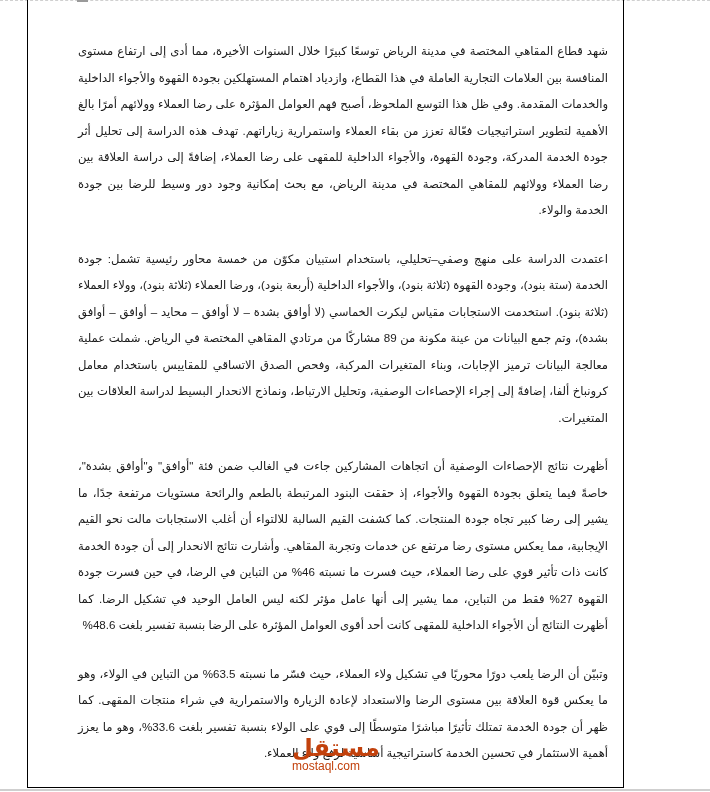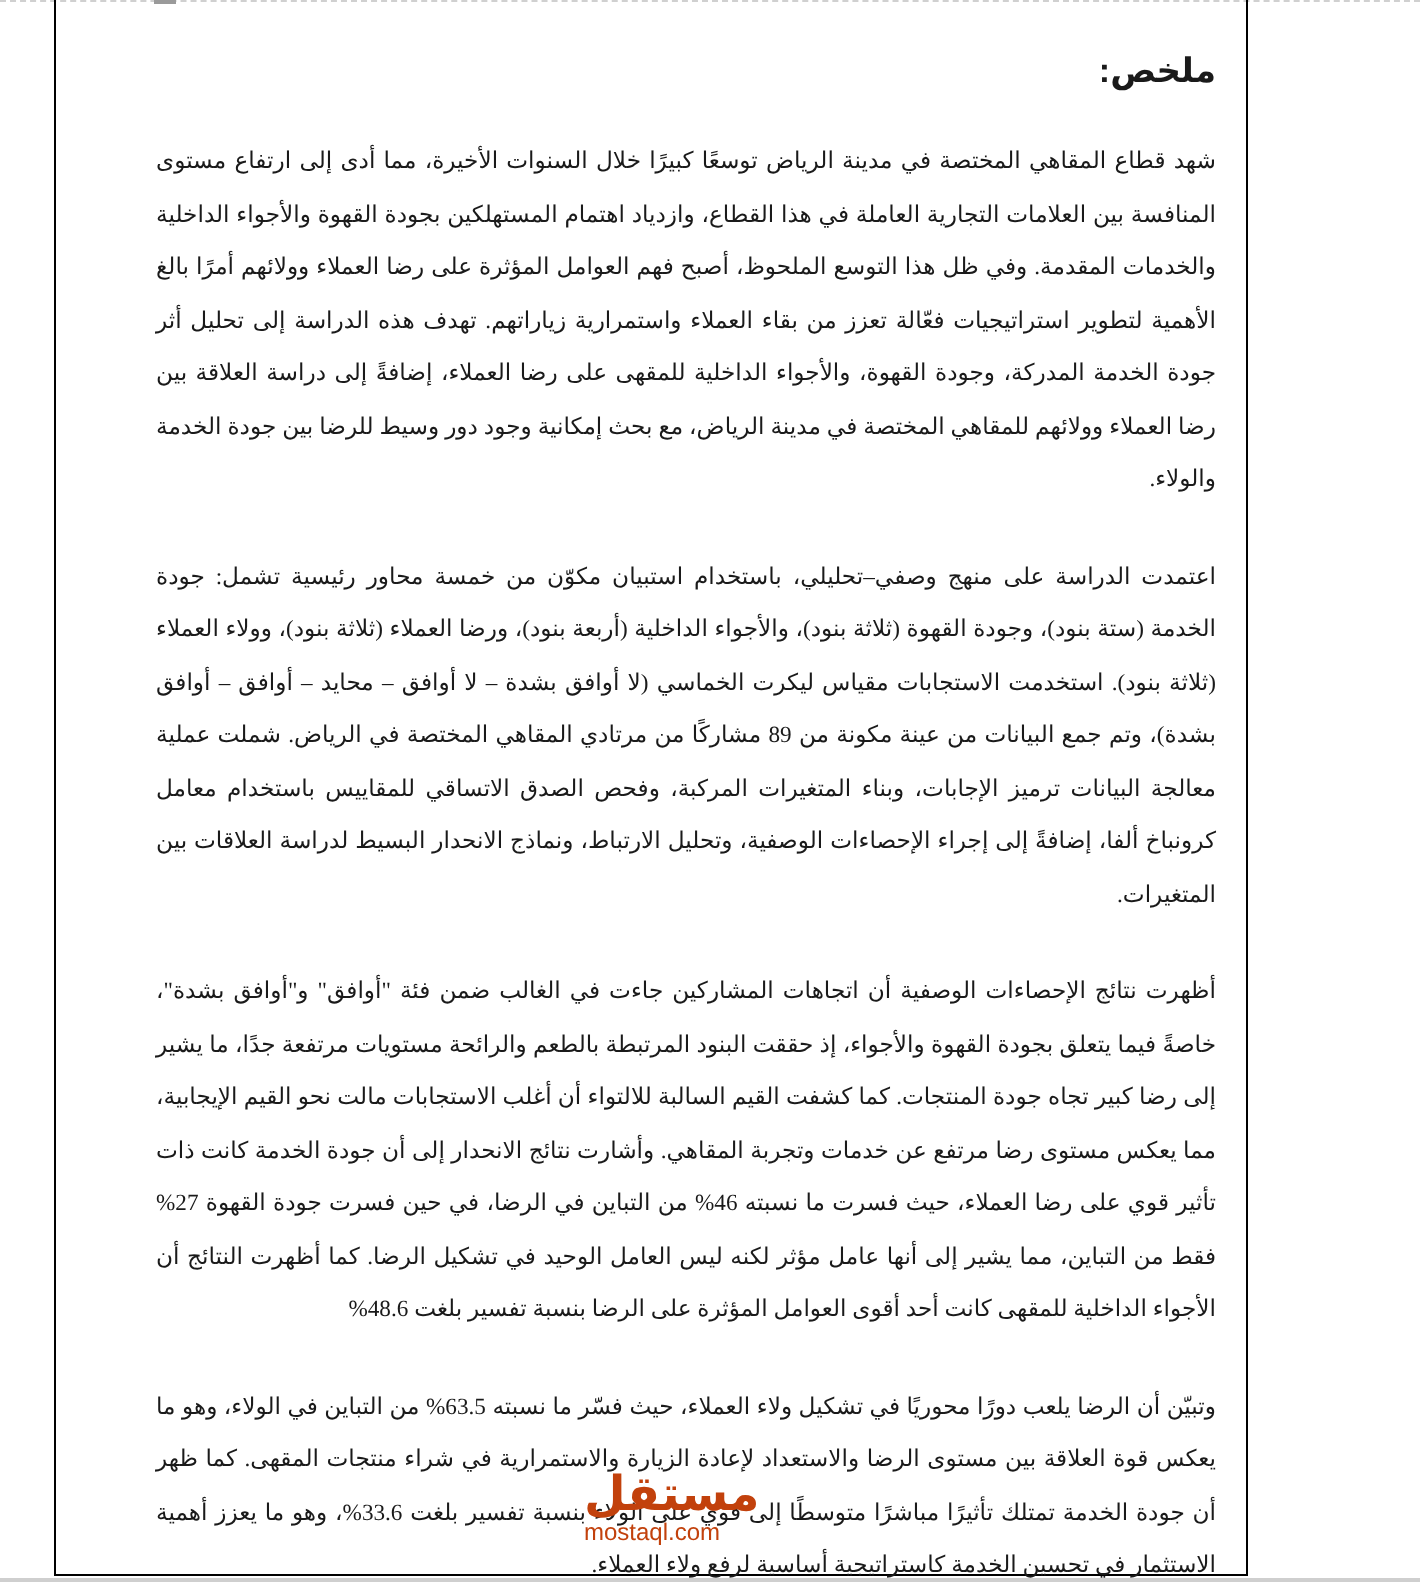--- a/index.html
+++ b/index.html
@@ -19,40 +19,39 @@
   }
   .bottom-line { position:absolute; left:0; top:789px; width:710px; height:2px; background:#cfcfcf; }
   .content {
     position:absolute; left:78px; top:22px; width:530px;
     direction:rtl; text-align:justify;
   }
   .title {
     font-weight:bold; font-size:17px; margin:4px 0 22px 0; text-align:right;
   }
   .para {
-    font-size:11.6px; line-height:26.5px; margin:0 0 22px 0;
-    text-align:justify; text-align-last:right;font-family:Liberation Serif, serif;
+    font-size:11.6px; line-height:26.5px; margin:16px 0 22px 0;
+    text-align:justify; text-align-last:right;
   }
   .watermark {
     position:absolute; left:292px; top:736px; width:90px; text-align:left;
     direction:ltr; color:#c2410c; pointer-events:none;
   }
   .watermark .ar { font-size:24px; font-weight:bold; line-height:24px; letter-spacing:1px; direction:rtl; }
   .watermark .en { font-size:12px; line-height:12px; }
 </style>
 </head>
 <body>
 
 <div class="top-dash"></div>
 <div class="top-mark"></div>
 <div class="page-frame"></div>
 <div class="bottom-line"></div>
 
 <div class="content">
-  <div class="title">ملخص:</div>
   <p class="para">شهد قطاع المقاهي المختصة في مدينة الرياض توسعًا كبيرًا خلال السنوات الأخيرة، مما أدى إلى ارتفاع مستوى المنافسة بين العلامات التجارية العاملة في هذا القطاع، وازدياد اهتمام المستهلكين بجودة القهوة والأجواء الداخلية والخدمات المقدمة. وفي ظل هذا التوسع الملحوظ، أصبح فهم العوامل المؤثرة على رضا العملاء وولائهم أمرًا بالغ الأهمية لتطوير استراتيجيات فعّالة تعزز من بقاء العملاء واستمرارية زياراتهم. تهدف هذه الدراسة إلى تحليل أثر جودة الخدمة المدركة، وجودة القهوة، والأجواء الداخلية للمقهى على رضا العملاء، إضافةً إلى دراسة العلاقة بين رضا العملاء وولائهم للمقاهي المختصة في مدينة الرياض، مع بحث إمكانية وجود دور وسيط للرضا بين جودة الخدمة والولاء.</p>
   <p class="para">اعتمدت الدراسة على منهج وصفي–تحليلي، باستخدام استبيان مكوّن من خمسة محاور رئيسية تشمل: جودة الخدمة (ستة بنود)، وجودة القهوة (ثلاثة بنود)، والأجواء الداخلية (أربعة بنود)، ورضا العملاء (ثلاثة بنود)، وولاء العملاء (ثلاثة بنود). استخدمت الاستجابات مقياس ليكرت الخماسي (لا أوافق بشدة – لا أوافق – محايد – أوافق – أوافق بشدة)، وتم جمع البيانات من عينة مكونة من 89 مشاركًا من مرتادي المقاهي المختصة في الرياض. شملت عملية معالجة البيانات ترميز الإجابات، وبناء المتغيرات المركبة، وفحص الصدق الاتساقي للمقاييس باستخدام معامل كرونباخ ألفا، إضافةً إلى إجراء الإحصاءات الوصفية، وتحليل الارتباط، ونماذج الانحدار البسيط لدراسة العلاقات بين المتغيرات.</p>
   <p class="para">أظهرت نتائج الإحصاءات الوصفية أن اتجاهات المشاركين جاءت في الغالب ضمن فئة "أوافق" و"أوافق بشدة"، خاصةً فيما يتعلق بجودة القهوة والأجواء، إذ حققت البنود المرتبطة بالطعم والرائحة مستويات مرتفعة جدًا، ما يشير إلى رضا كبير تجاه جودة المنتجات. كما كشفت القيم السالبة للالتواء أن أغلب الاستجابات مالت نحو القيم الإيجابية، مما يعكس مستوى رضا مرتفع عن خدمات وتجربة المقاهي. وأشارت نتائج الانحدار إلى أن جودة الخدمة كانت ذات تأثير قوي على رضا العملاء، حيث فسرت ما نسبته 46% من التباين في الرضا، في حين فسرت جودة القهوة 27% فقط من التباين، مما يشير إلى أنها عامل مؤثر لكنه ليس العامل الوحيد في تشكيل الرضا. كما أظهرت النتائج أن الأجواء الداخلية للمقهى كانت أحد أقوى العوامل المؤثرة على الرضا بنسبة تفسير بلغت 48.6%</p>
   <p class="para">وتبيّن أن الرضا يلعب دورًا محوريًا في تشكيل ولاء العملاء، حيث فسّر ما نسبته 63.5% من التباين في الولاء، وهو ما يعكس قوة العلاقة بين مستوى الرضا والاستعداد لإعادة الزيارة والاستمرارية في شراء منتجات المقهى. كما ظهر أن جودة الخدمة تمتلك تأثيرًا مباشرًا متوسطًا إلى قوي على الولاء بنسبة تفسير بلغت 33.6%، وهو ما يعزز أهمية الاستثمار في تحسين الخدمة كاستراتيجية أساسية لرفع ولاء العملاء.</p>
 
 </div>
 
 <div class="watermark">
   <div class="ar">مستقل</div>
   <div class="en">mostaql.com</div>

